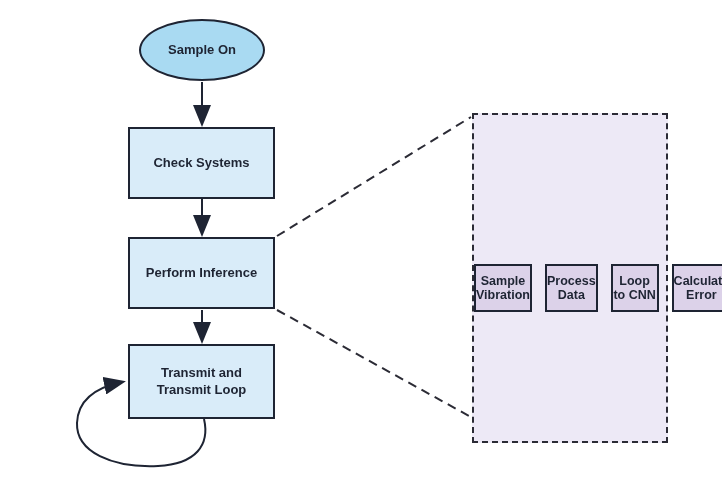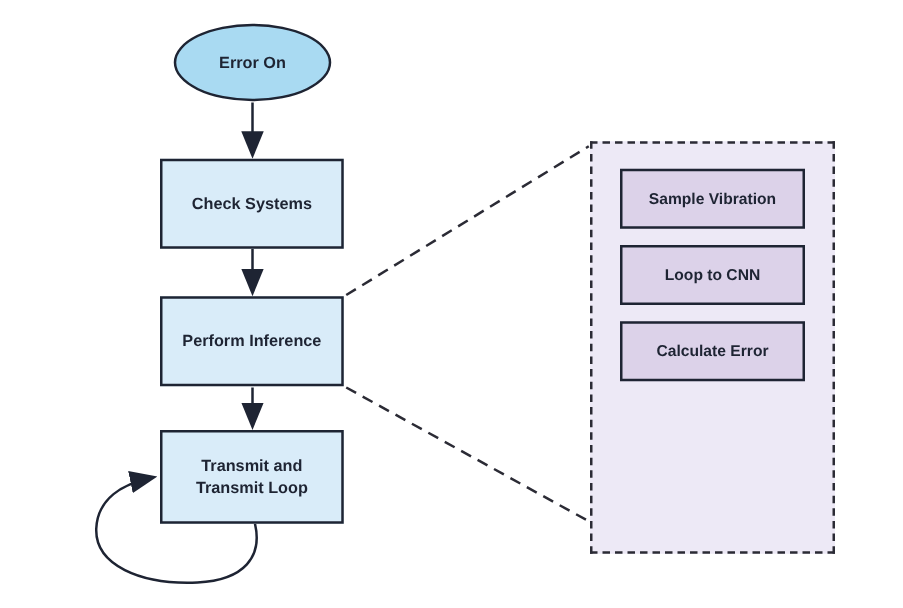--- a/index.html
+++ b/index.html
@@ -51,21 +51,21 @@
   .node-infer    { top: 237px; justify-content: center; }
   .node-command  { top: 344px; height: 75px; }
 
   .detail-panel {
     position: absolute;
     left: 472px; top: 113px;
     width: 196px; height: 330px;
     background: #ede9f6;
     border: 2px dashed #2b2b35;
     display: flex;
-    flex-direction: column;
+    flex-direction: row;
     align-items: center;
     padding-top: 20px;
     gap: 13px;
   }
 
   .subnode {
     width: 148px; height: 48px;
     background: #dcd2e9;
     border: 2px solid #1e2433;
     display: flex;
@@ -96,40 +96,43 @@
 
     <line x1="202" y1="310" x2="202" y2="340" stroke="#1e2433" stroke-width="2" marker-end="url(#arrowhead)"></line>
 
     <line x1="277" y1="236" x2="471" y2="117" stroke="#2b2b35" stroke-width="2" stroke-dasharray="9 6"></line>
     <line x1="277" y1="310" x2="471" y2="417" stroke="#2b2b35" stroke-width="2" stroke-dasharray="9 6"></line>
 
     <path d="M 204,419 C 210,445 196,464 158,466 C 112,468 76,452 77,423 C 78,399 98,387 122,382" fill="none" stroke="#1e2433" stroke-width="2" marker-end="url(#arrowhead)"></path>
   </svg>
 
   <div class="node node-start">
-    <span>Error On</span>
+    <span>Sample On</span>
   </div>
 
   <div class="node node-process node-check">
     <span>Check Systems</span>
   </div>
 
   <div class="node node-process node-infer">
     <span>Perform Inference</span>
   </div>
 
   <div class="node node-process node-command">
     <span>Transmit and Transmit Loop</span>
   </div>
 
   <div class="detail-panel">
     <div class="subnode">
       <span>Sample Vibration</span>
     </div>
     <div class="subnode">
+      <span>Process Data</span>
+    </div>
+    <div class="subnode">
       <span>Loop to CNN</span>
     </div>
     <div class="subnode">
       <span>Calculate Error</span>
     </div>
   </div>
 
 </div>
 
 </body></html>

